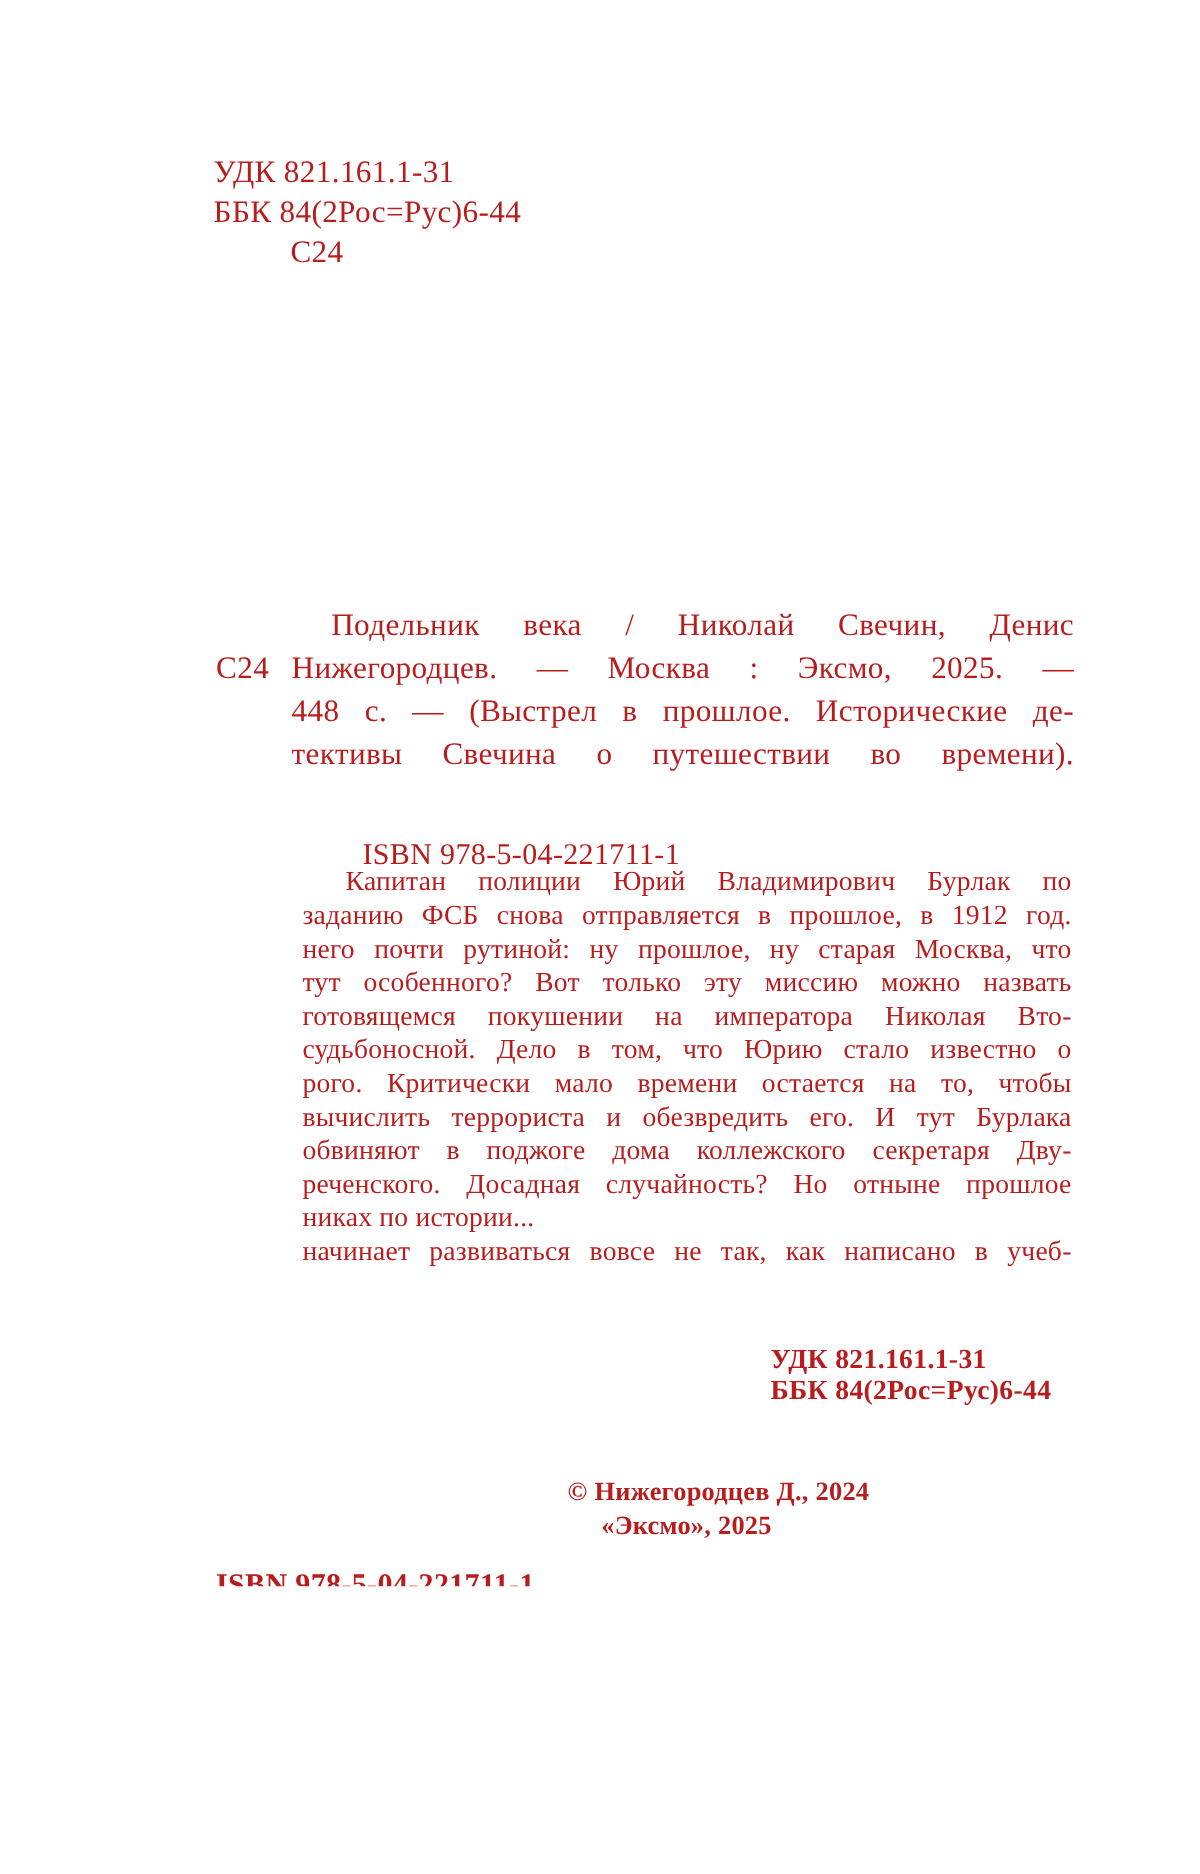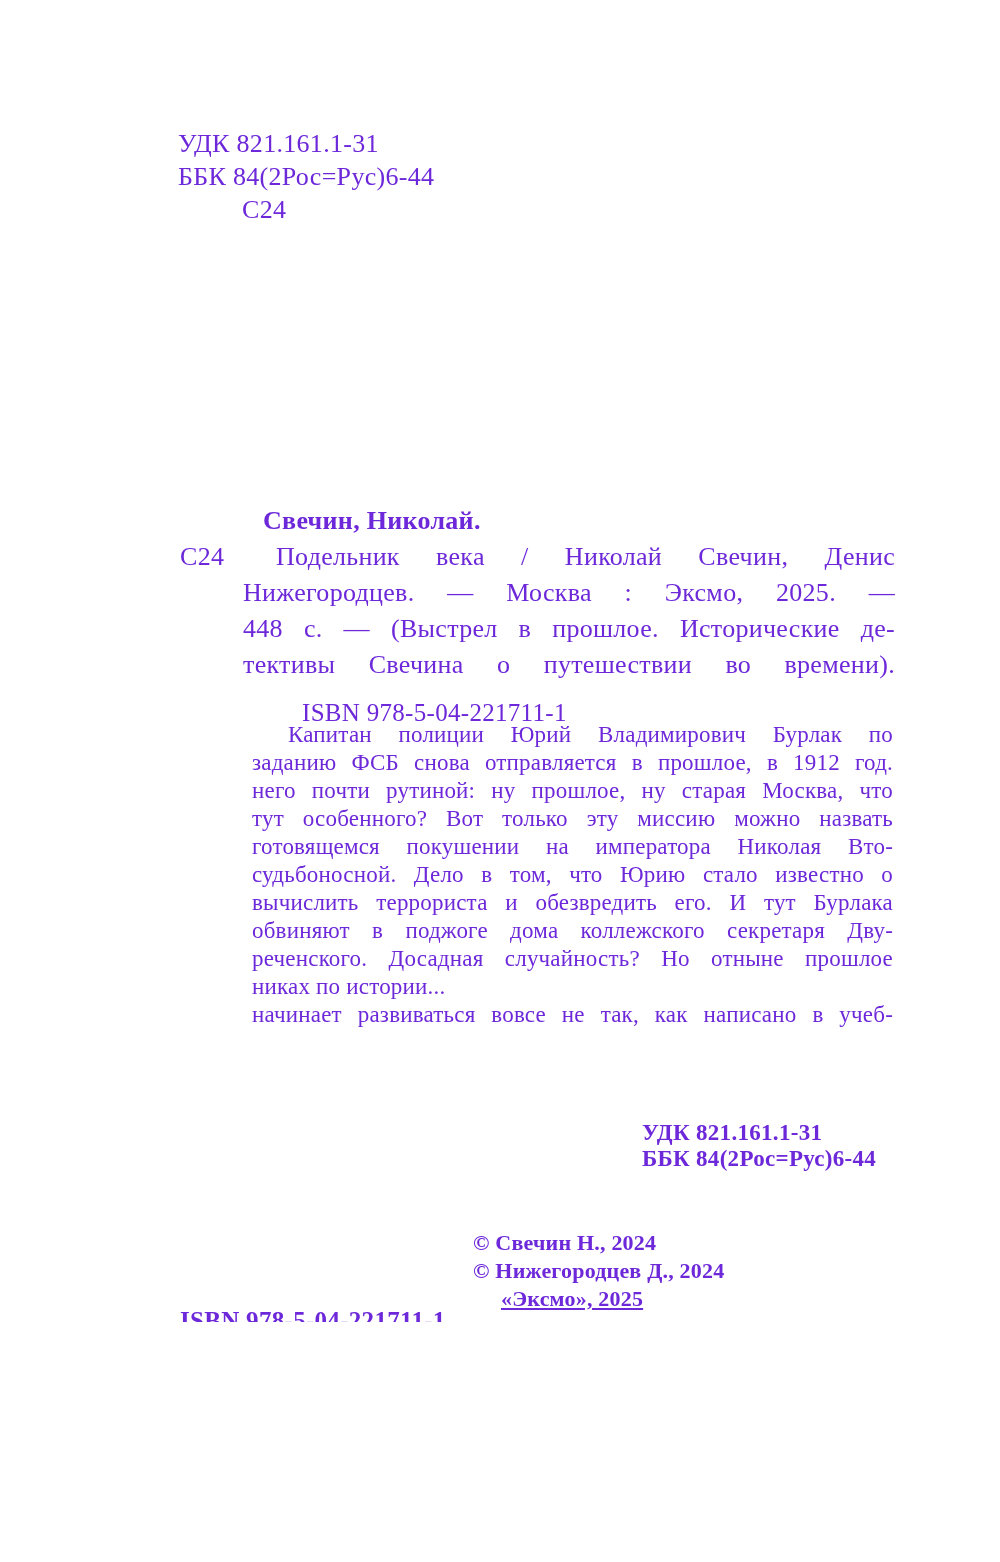--- a/index.html
+++ b/index.html
@@ -5,21 +5,21 @@
   html, body {
     margin: 0;
     padding: 0;
     background: #ffffff;
   }
   .page {
     position: relative;
     width: 1000px;
     height: 1322px;
     background: #ffffff;
-    color: #6d28d9;
+    color: #b91c1c;
     font-family: "Liberation Serif", "DejaVu Serif", serif;
     overflow: hidden;
   }
   .block { position: absolute; }
 
   
   .top-codes {
     left: 178px; top: 127px;
     font-size: 26px; line-height: 33px;
     letter-spacing: 0.3px;
@@ -67,21 +67,21 @@
     letter-spacing: 0.3px;
   }
 
   
   .copyright {
     left: 473px; top: 1229px;
     font-size: 22px; line-height: 28px;
     font-weight: bold;
     letter-spacing: 0.2px;
   }
-  .copyright .cont { padding-left: 28px; text-decoration: underline; }
+  .copyright .cont { padding-left: 28px; }
 
   .isbn-bottom {
     left: 180px; top: 1306px;
     font-size: 25px; line-height: 29px;
     font-weight: bold;
     letter-spacing: 0.3px;
   }
 </style>
 </head>
 <body>
@@ -89,51 +89,50 @@
 <div class="page">
 
   <div class="block top-codes">
     <div>УДК 821.161.1-31</div>
     <div>ББК 84(2Рос=Рус)6-44</div>
     <div class="sign">С24</div>
   </div>
 
   <div class="block card">
     <div class="hang">С24</div>
-    <div class="author">Свечин, Николай.</div>
     <div class="desc">
         <div class="jline">Подельник века / Николай Свечин, Денис</div>
         <div class="jline">Нижегородцев. — Москва : Эксмо, 2025. —</div>
         <div class="jline">448 с. — (Выстрел в прошлое. Исторические де-</div>
         <div class="jline">тективы Свечина о путешествии во времени).</div>
       </div>
   </div>
 
   <div class="block isbn-mid">ISBN 978-5-04-221711-1</div>
 
   <div class="block annotation">
       <div class="jline">Капитан полиции Юрий Владимирович Бурлак по</div>
       <div class="jline">заданию ФСБ снова отправляется в прошлое, в 1912 год.</div>
       <div class="jline">него почти рутиной: ну прошлое, ну старая Москва, что</div>
       <div class="jline">тут особенного? Вот только эту миссию можно назвать</div>
       <div class="jline">готовящемся покушении на императора Николая Вто-</div>
       <div class="jline">судьбоносной. Дело в том, что Юрию стало известно о</div>
+      <div class="jline">рого. Критически мало времени остается на то, чтобы</div>
       <div class="jline">вычислить террориста и обезвредить его. И тут Бурлака</div>
       <div class="jline">обвиняют в поджоге дома коллежского секретаря Дву-</div>
       <div class="jline">реченского. Досадная случайность? Но отныне прошлое</div>
       <div class="jline jlast">никах по истории...</div>
       <div class="jline">начинает развиваться вовсе не так, как написано в учеб-</div>
     </div>
 
   <div class="block codes2">
     <div>УДК 821.161.1-31</div>
     <div>ББК 84(2Рос=Рус)6-44</div>
   </div>
 
   <div class="block copyright">
-    <div>© Свечин Н., 2024</div>
     <div>© Нижегородцев Д., 2024</div>
     <div class="cont">«Эксмо», 2025</div>
   </div>
 
   <div class="block isbn-bottom">ISBN 978-5-04-221711-1</div>
 
 </div>
 
 </body></html>

